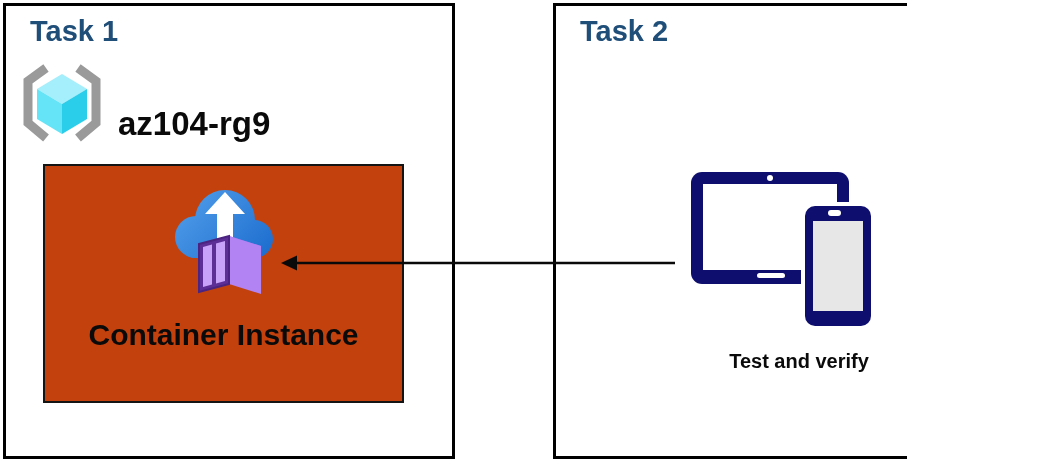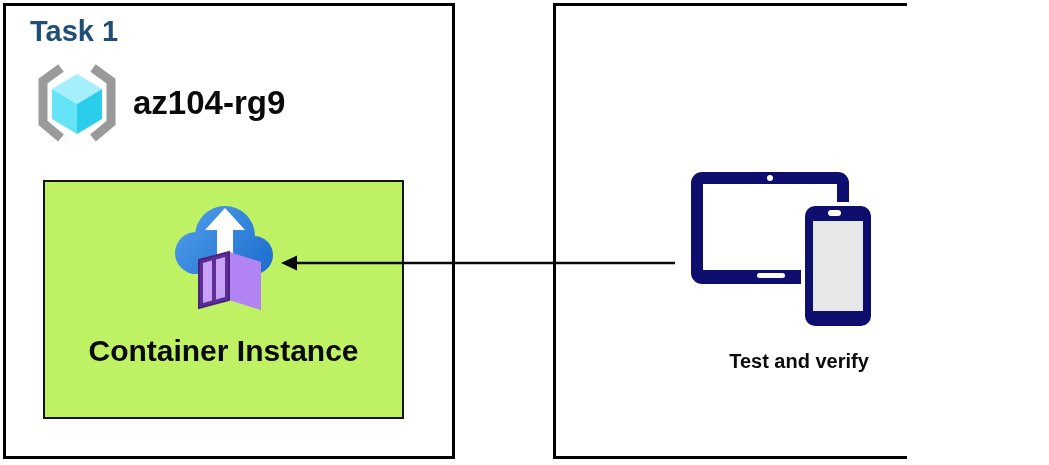--- a/index.html
+++ b/index.html
@@ -7,26 +7,26 @@
     position:relative;width:907px;height:465px;background:#ffffff;overflow:hidden;
     font-family:"Liberation Sans","DejaVu Sans",sans-serif;
   }
   .panel{position:absolute;top:3px;height:456px;background:#ffffff;border:3px solid #000000;box-sizing:border-box;}
   .panel-task1{left:3px;width:452px;}
   .panel-task2{left:553px;width:492px;}
   .panel-title{
     position:absolute;left:24px;top:9px;
     font-size:29px;font-weight:bold;color:#1f4e79;letter-spacing:0px;
   }
-  .rg-row{position:absolute;left:29px;top:57px;display:flex;align-items:center;}
+  .rg-row{position:absolute;left:14px;top:57px;display:flex;align-items:flex-end;}
   .rg-icon{width:84px;height:80px;display:block;}
   .rg-name{font-size:33px;font-weight:bold;color:#0a0a0a;margin-left:14px;}
   .inner-box{
-    position:absolute;left:37px;top:174px;width:361px;height:239px;
-    background:#bef264;border:2px solid #141414;box-sizing:border-box;
+    position:absolute;left:37px;top:158px;width:361px;height:239px;
+    background:#c2410c;border:2px solid #141414;box-sizing:border-box;
   }
   .aci-icon{position:absolute;left:124px;top:12px;width:112px;height:132px;}
   .inner-label{
     position:absolute;left:0;top:152px;width:100%;text-align:center;
     font-size:30px;font-weight:bold;color:#0a0a0a;
   }
   .devices-icon{position:absolute;left:130px;top:160px;width:190px;height:165px;}
   .verify-label{
     position:absolute;left:0;top:344px;width:100%;text-align:center;
     font-size:20px;font-weight:bold;color:#0a0a0a;
@@ -74,20 +74,21 @@
         <polygon points="60,58 92,68 92,116 60,106" fill="#b283f2"></polygon>
         <polygon points="30,66 60,58 60,106 30,114" fill="#5d2f96" stroke="#4b2380" stroke-width="2"></polygon>
         <polygon points="34,69 43,66.5 43,106.5 34,109" fill="#c8a2f8"></polygon>
         <polygon points="47,65.5 56,63 56,103 47,105.5" fill="#c8a2f8"></polygon>
       </svg>
       <div class="inner-label">Container Instance</div>
     </div>
   </div>
 
   <div class="panel panel-task2">
+    <div class="panel-title">Task 2</div>
 
     <svg class="devices-icon" viewBox="0 0 190 165" aria-hidden="true">
 
       <rect x="5" y="6" width="158" height="112" rx="11" fill="#0e0e6e"></rect>
       <rect x="17" y="18" width="134" height="86" fill="#ffffff"></rect>
       <circle cx="84" cy="12" r="3" fill="#ffffff"></circle>
       <rect x="71" y="107" width="28" height="5" rx="2.5" fill="#ffffff"></rect>
 
       <rect x="115" y="36" width="74" height="128" rx="13" fill="#ffffff"></rect>
       <rect x="119" y="40" width="66" height="120" rx="10" fill="#0e0e6e"></rect>

